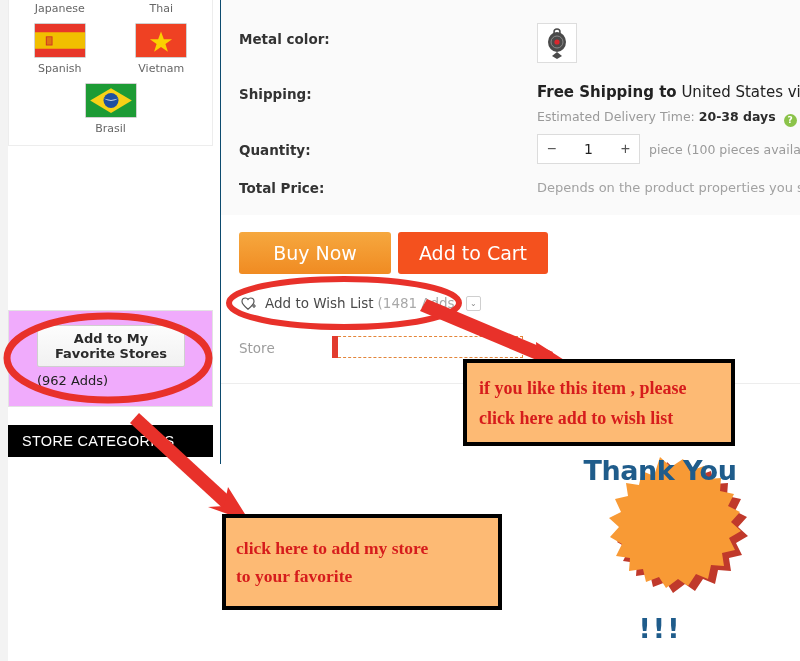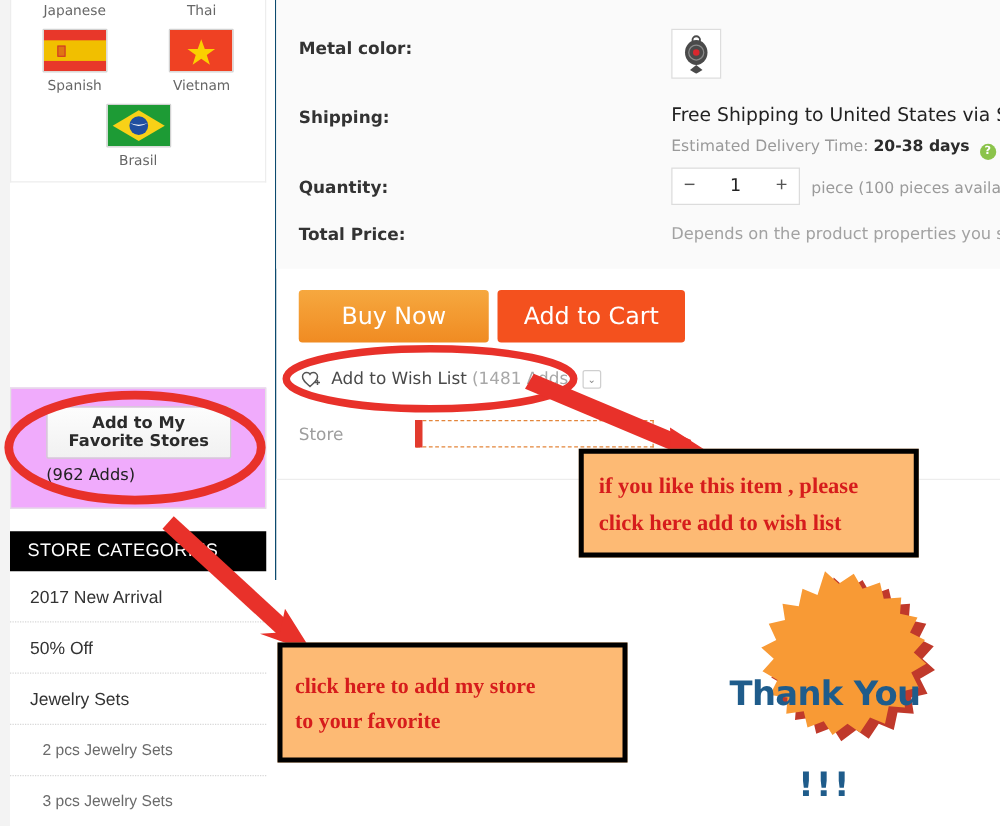--- a/index.html
+++ b/index.html
@@ -87,21 +87,21 @@
   #metal-swatch{
     position:absolute;left:316px;top:23px;width:40px;height:40px;
     background:#fff;border:1px solid #ddd;box-sizing:border-box;
     display:flex;align-items:center;justify-content:center;
   }
   #ship-text{
     position:absolute;left:316px;top:83px;width:450px;
     font-size:15px;color:#222;white-space:nowrap;
     font-family:"DejaVu Sans",sans-serif;
   }
-  #ship-text b{font-weight:normal;}
+  #ship-text b{font-weight:bold;}
   #eta{
     position:absolute;left:316px;top:109px;font-size:12.5px;color:#9a9a9a;
     font-family:"DejaVu Sans",sans-serif;white-space:nowrap;
   }
   #eta b{color:#2b2b2b;font-weight:bold;}
   #eta .qmark{
     display:inline-block;width:13px;height:13px;border-radius:50%;
     background:#8bc34a;color:#fff;font-size:9px;font-weight:bold;
     text-align:center;line-height:13px;vertical-align:-2px;margin-left:4px;
   }
@@ -178,21 +178,21 @@
   #anno-wish{left:463px;top:359px;width:272px;height:87px;padding:4px 0 4px 12px;}
   #anno-wish .ln{font-size:18px;line-height:30px;white-space:nowrap;}
   #anno-store{left:222px;top:514px;width:280px;height:96px;padding:4px 0 4px 10px;}
   #anno-store .ln{font-size:17.5px;line-height:28px;white-space:nowrap;}
 
   #thanks{
     position:absolute;left:560px;top:456px;width:200px;height:190px;
   }
   #thanks .tx{
     position:absolute;left:0;top:0;width:200px;height:190px;
-    display:flex;flex-direction:column;align-items:center;justify-content:flex-end;
+    display:flex;flex-direction:column;align-items:center;justify-content:space-between;
     font-family:"DejaVu Sans",sans-serif;font-weight:bold;color:#1f5c8b;gap:33px;
   }
   #thanks .t1{font-size:27px;line-height:30px;letter-spacing:-.5px;}
   #thanks .t2{font-size:27px;line-height:34px;letter-spacing:2px;margin-top:8px;}
 </style>
 </head>
 <body>
 
 <div id="sidebar">
   <div id="sidebar-rail-left"></div>
@@ -249,27 +249,20 @@
     <div id="fav-btn">
       <span>
         <span>Add to My</span><br>
         <span>Favorite Stores</span>
       </span>
     </div>
     <div id="fav-count">(962 Adds)</div>
   </div>
 
   <div id="cat-header">STORE CATEGORIES</div>
-  <div id="cat-list">
-    <div class="cat-item">2017 New Arrival</div>
-    <div class="cat-item">50% Off</div>
-    <div class="cat-item">Jewelry Sets</div>
-    <div class="cat-item sub">2 pcs Jewelry Sets</div>
-    <div class="cat-item sub">3 pcs Jewelry Sets</div>
-  </div>
 </div>
 
 <div id="main">
 
   <div id="props">
     <div class="plabel" style="top:31px;">Metal color:</div>
     <div class="plabel" style="top:86px;">Shipping:</div>
     <div class="plabel" style="top:142px;">Quantity:</div>
     <div class="plabel" style="top:180px;">Total Price:</div>
   </div>

